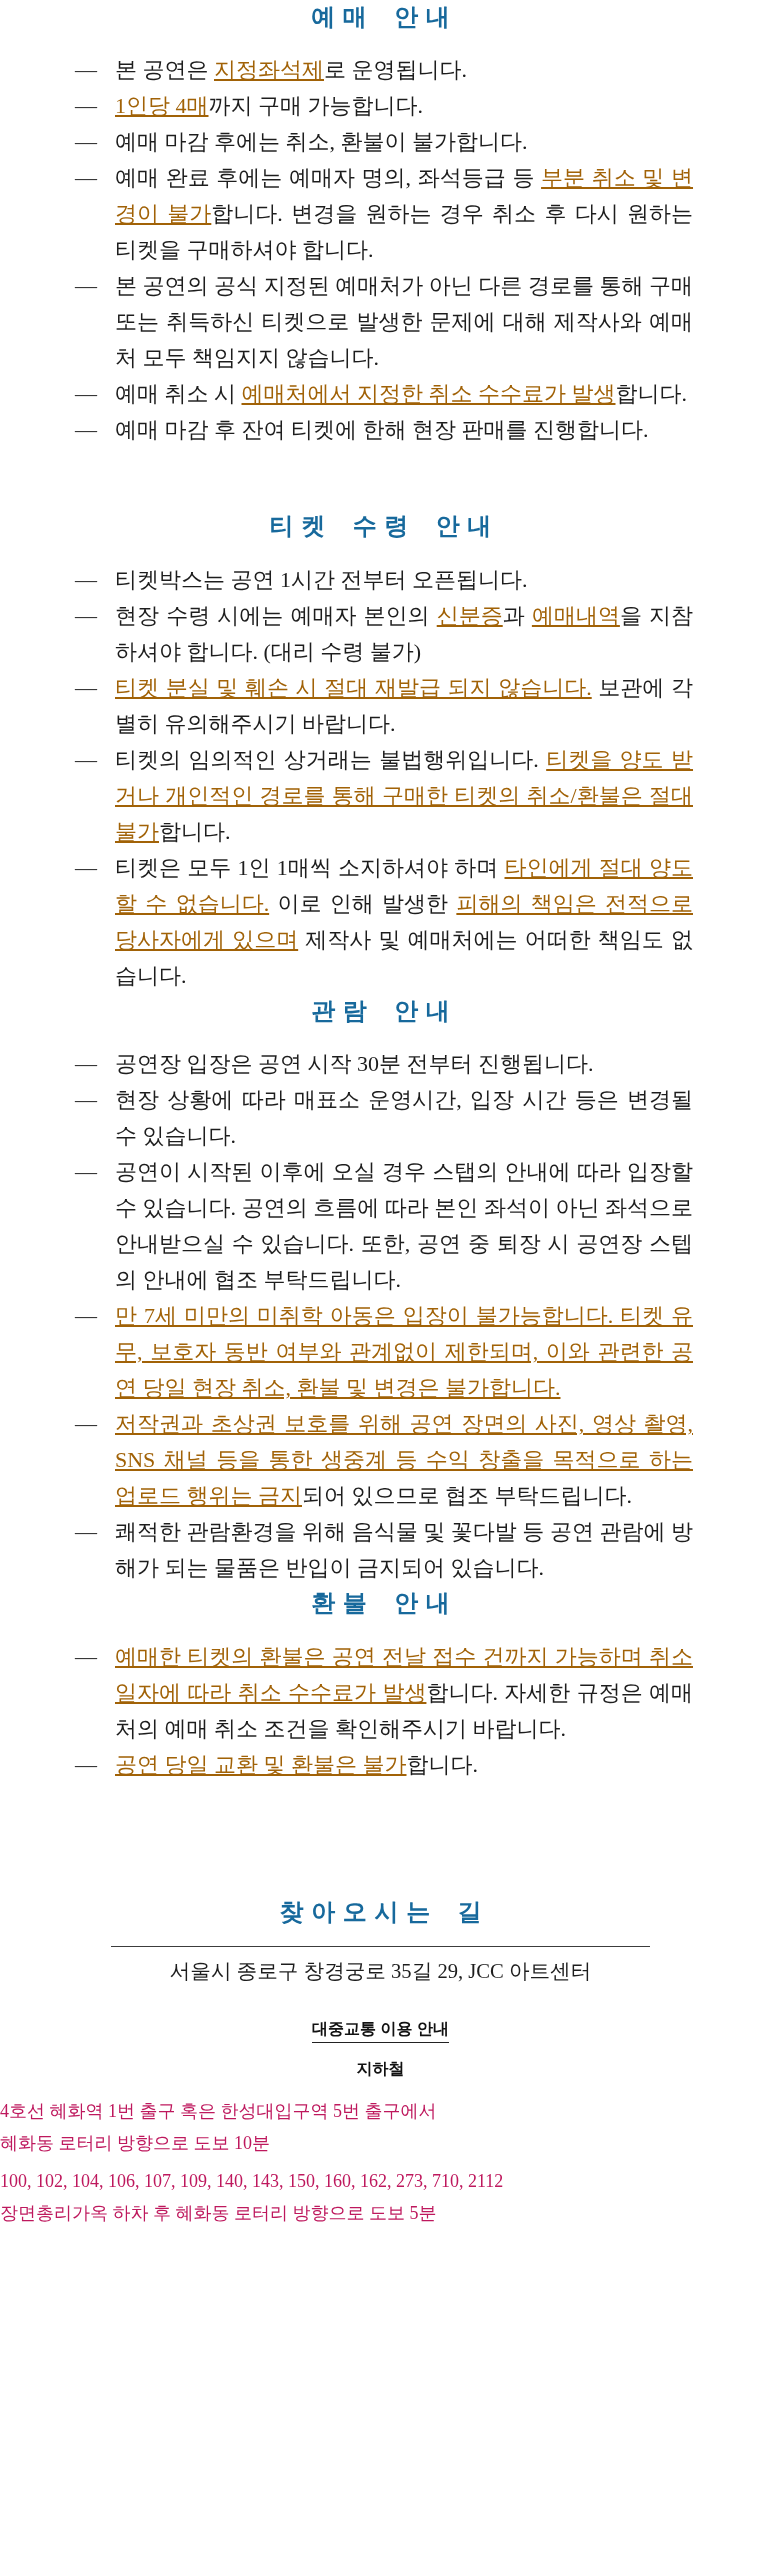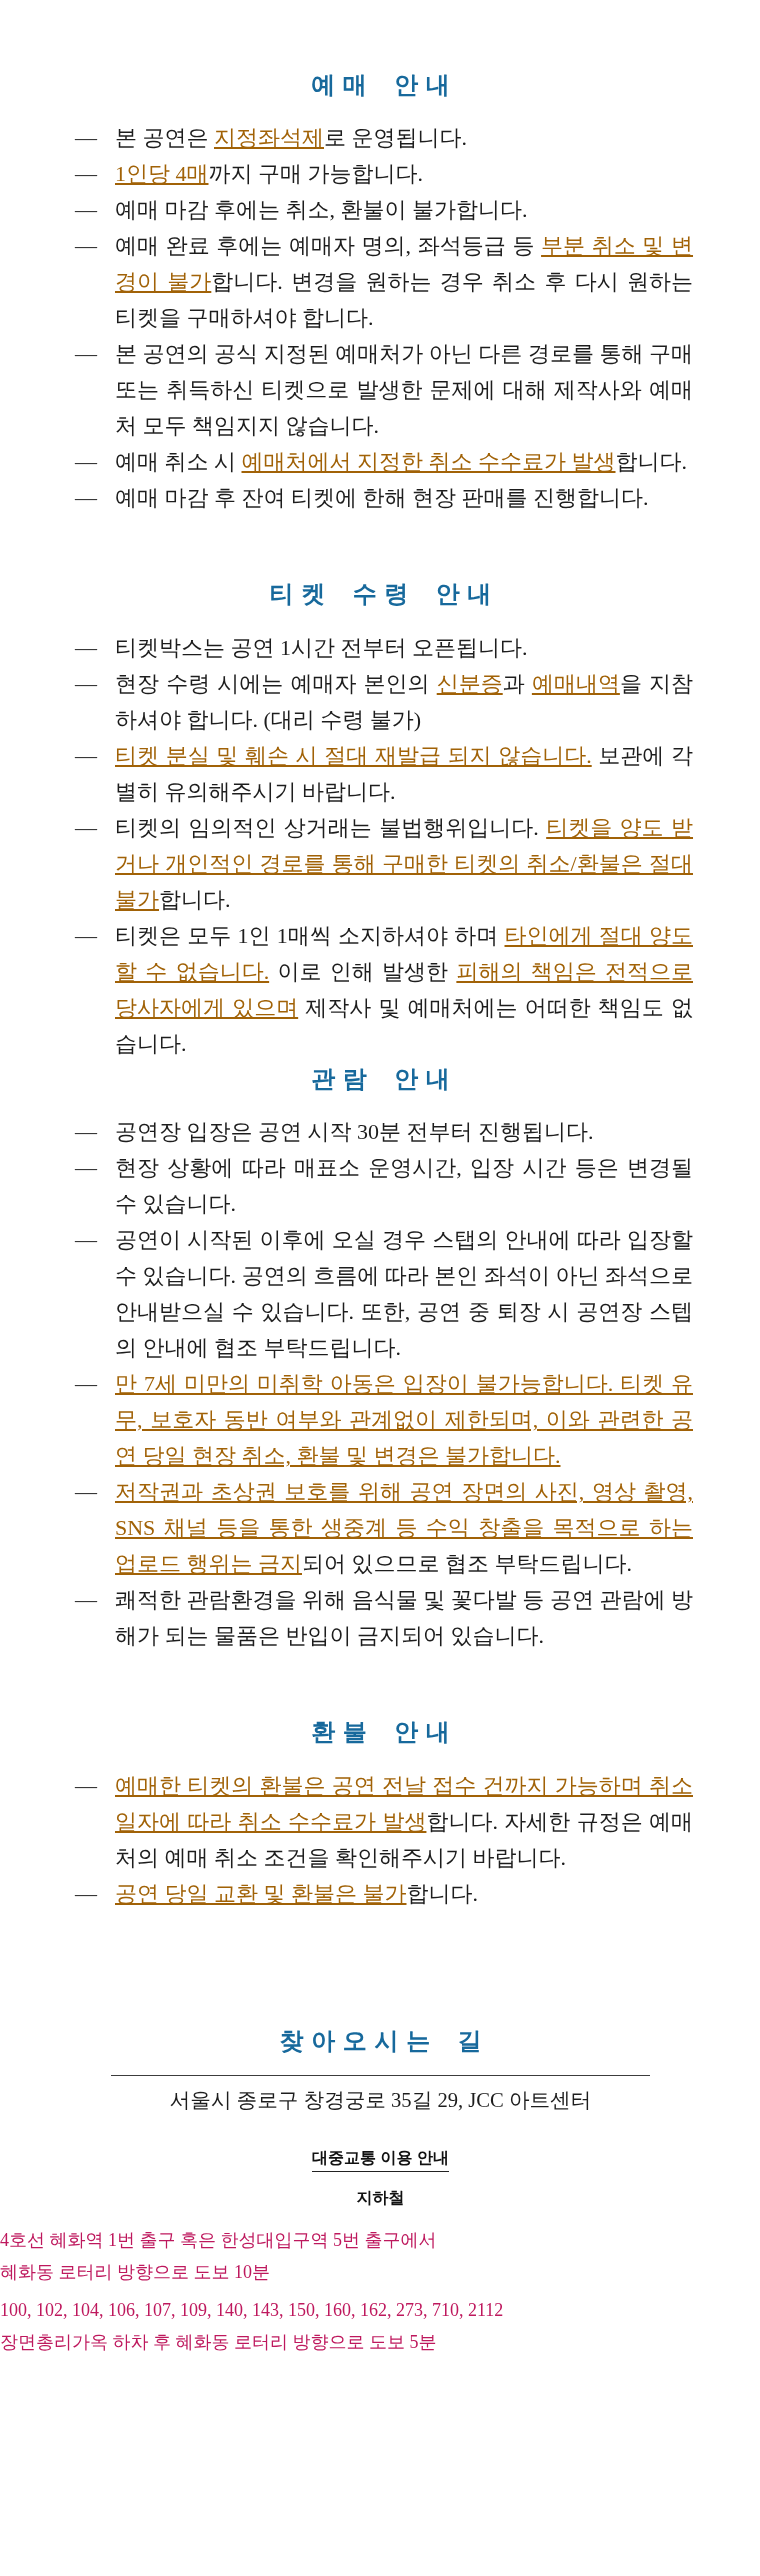--- a/index.html
+++ b/index.html
@@ -6,36 +6,36 @@
   .page {
     position: relative;
     width: 761px;
     height: 2576px;
     margin: 0 auto;
     background: #ffffff;
     font-family: "Liberation Serif", "DejaVu Serif", serif;
     color: #1d1d1d;
     overflow: hidden;
   }
-  .content { padding-top: 68px; }
+  .content { }
 
   .section-title {
     margin: 0;
     text-align: center;
     color: #17699c;
     font-size: 24px;
     font-weight: 600;
     line-height: 35px;
     letter-spacing: 0.32em;
     text-indent: 0.32em;
     word-spacing: 0.25em;
   }
   .sec-tickets   { margin-top: 61px; }
   .sec-viewing   { }
-  .sec-refund    { margin-top: 61px; }
+  .sec-refund    { }
 
   .notice-list {
     list-style: none;
     margin: 17.4px 0 0 0;
     padding: 0 67px 0 75px;
   }
   .notice-item {
     display: flex;
     align-items: flex-start;
     font-size: 22px;

